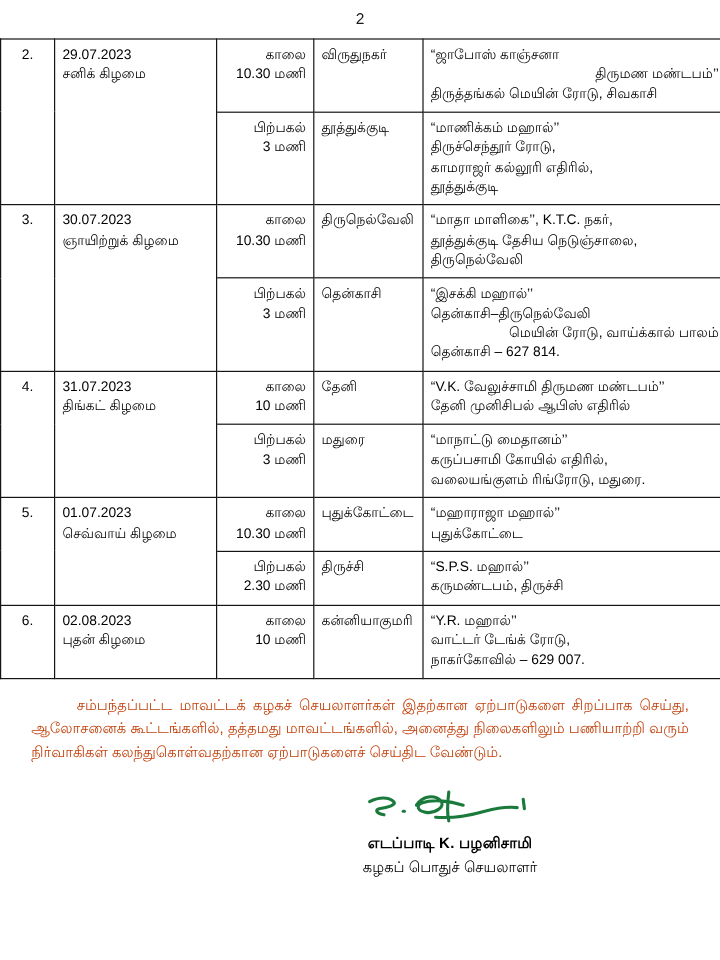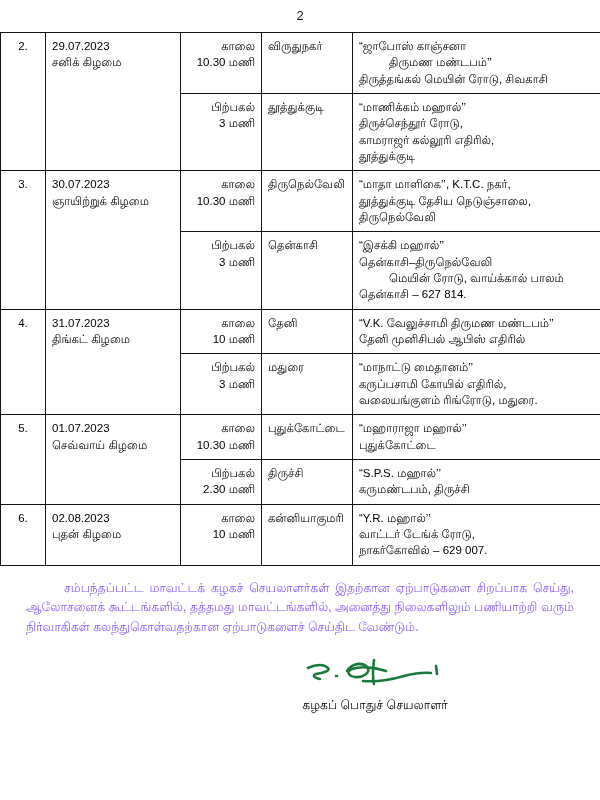--- a/index.html
+++ b/index.html
@@ -65,37 +65,38 @@
     width: 240px;
   }
   .venue-name {
     font-weight: normal;
   }
   .venue-line {
     display: block;
   }
   .venue-line.ind {
     padding-left: 30px;
+    text-align: right;
   }
   .nowrap {
     white-space: nowrap;
   }
   .body-copy {
     width: 548px;
     margin: 0 auto;
     padding-top: 13px;
   }
   .body-copy p {
     margin: 0 0 10px 0;
     font-size: 12.3px;
     line-height: 1.62;
     text-align: justify;
     text-indent: 38px;
     text-align-last: left;
-    color: #8b5cf6;
+    color: #c2410c;
   }
   .body-copy p.justify-all {
     text-align: justify;
   }
   .sign-block {
     width: 548px;
     margin: 0 auto;
     text-align: center;
     padding-top: 6px;
   }
@@ -284,19 +285,20 @@
           <g fill="none" stroke="#1a7a3c" stroke-width="2.6" stroke-linecap="round" stroke-linejoin="round">
             <path d="M8 14 C 16 10, 24 10, 28 14 C 31 17, 22 19, 16 20 C 12 21, 14 24, 20 25"></path>
             <path d="M36 22 L 37 22"></path>
             <path d="M47 17 C 52 9, 62 8, 67 13 C 72 18, 63 24, 55 23 C 48 22, 46 17, 52 15 C 60 12, 74 13, 86 17"></path>
             <path d="M74 6 C 73 14, 72 22, 74 30"></path>
             <path d="M63 27 C 75 28, 90 26, 104 22 C 112 20, 122 18, 131 19"></path>
             <path d="M136 12 L 137 20"></path>
           </g>
         </svg>
       </div>
+      <div class="sign-name">எடப்பாடி  K. பழனிசாமி</div>
       <div class="sign-line">கழகப் பொதுச் செயலாளர்</div>
       
       
     </div>
   </div>
 
 </div>
 
 </body></html>

